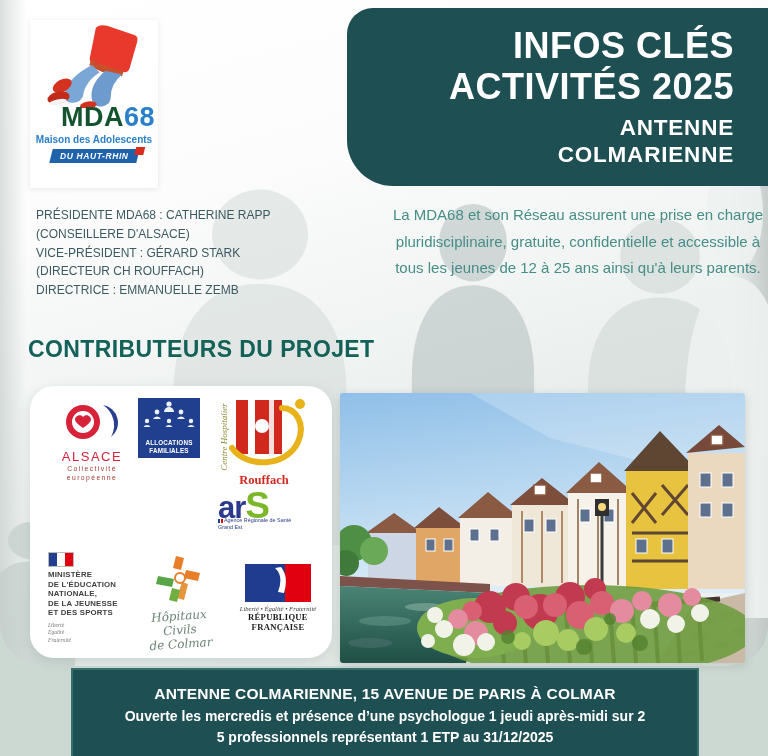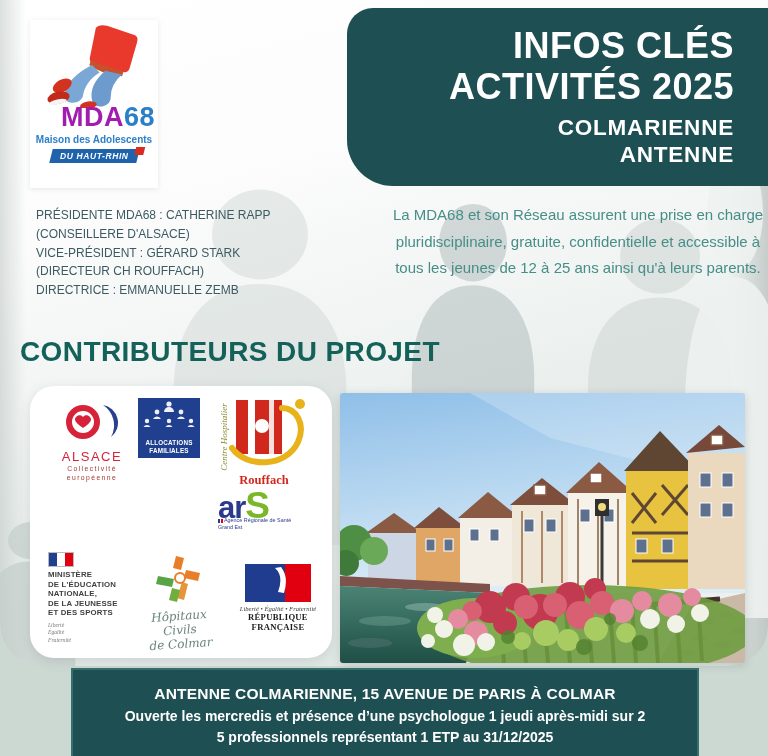--- a/index.html
+++ b/index.html
@@ -24,35 +24,35 @@
     padding-right:34px;box-sizing:border-box;color:#fff;text-align:right;}
   .title-line{display:block;font-size:36px;font-weight:800;line-height:1.12;letter-spacing:.5px;}
   .subtitle-line{display:block;font-size:22.5px;font-weight:800;line-height:1.2;letter-spacing:.8px;}
   .subtitle-wrap{margin-top:7px;}
 
   
   .mda-card{position:absolute;left:30px;top:20px;width:128px;height:168px;background:#fff;z-index:3;
     display:flex;flex-direction:column;align-items:center;box-shadow:0 1px 5px rgba(100,115,110,.15);}
   .mda-figure{width:118px;height:84px;margin-top:4px;}
   .mda-acronym{font-size:27px;font-weight:800;line-height:1;margin-top:-4px;letter-spacing:.5px;}
-  .mda-acronym .red{color:#a21caf;margin-left:28px;}
+  .mda-acronym .red{color:#14532d;margin-left:28px;}
   .mda-acronym .blue{color:#2a7fc9;}
   .mda-org{font-size:10px;color:#2a7fc9;margin-top:3px;white-space:nowrap;font-weight:bold;}
   .mda-banner{position:relative;margin-top:4px;background:#1f63ad;transform:skewX(-14deg);padding:2px 9px;}
   .mda-banner::before{content:"";position:absolute;right:-5px;top:-2px;width:9px;height:8px;background:#d92c21;}
   .mda-banner .inner{display:block;transform:skewX(14deg);font-size:8.5px;font-weight:700;font-style:italic;
     color:#fff;letter-spacing:.6px;white-space:nowrap;}
 
   
   .officials{position:absolute;left:36px;top:206px;width:264px;z-index:3;
     color:var(--slate-text,#3d5a63);font-size:12px;line-height:1.57;}
   .officials p{margin:0;}
 
-  .contributors{position:absolute;left:20px;top:336px;z-index:3;margin:0;
-    color:var(--teal-heading,#136158);font-size:28px;font-weight:800;letter-spacing:.4px;white-space:nowrap;}
+  .contributors{position:absolute;left:28px;top:336px;z-index:3;margin:0;
+    color:var(--teal-heading,#136158);font-size:23px;font-weight:800;letter-spacing:.4px;white-space:nowrap;}
 
   
   .intro{position:absolute;left:392px;top:202px;width:372px;z-index:3;margin:0;
     color:var(--teal-paragraph,#478e88);font-size:15px;line-height:1.78;text-align:center;}
 
   
   .logos-card{position:absolute;left:30px;top:386px;width:302px;height:272px;z-index:3;
     background:#fff;border-radius:24px;box-shadow:0 3px 12px rgba(90,110,105,.18);}
   .logo-tile{position:absolute;}
 
@@ -157,22 +157,22 @@
         </svg>
     </div>
   </div>
 
   <header class="header-box">
     <h1 style="margin:0;font-size:inherit;">
       <span class="title-line">INFOS CLÉS</span>
       <span class="title-line">ACTIVITÉS 2025</span>
     </h1>
     <div class="subtitle-wrap">
+      <span class="subtitle-line">ANTENNE</span>
       <span class="subtitle-line">COLMARIENNE</span>
-      <span class="subtitle-line">ANTENNE</span>
     </div>
   </header>
 
   <div class="mda-card">
     <svg class="mda-figure" viewBox="0 0 120 90">
       <path d="M62 4 Q66 0 74 2 L104 12 Q108 14 106 20 L98 48 Q96 53 90 51 L58 42 Q54 40 56 34 Z" fill="#e8392c"></path>
       <path d="M57 38 Q70 46 92 50 L90 56 Q68 54 55 44 Z" fill="#c8502c"></path>
       <path d="M58 44 Q34 56 28 74 Q26 82 34 84 Q44 86 48 78 Q50 62 66 52 Z" fill="#7ba7d7"></path>
       <path d="M72 50 Q54 66 58 82 Q60 90 70 88 Q78 86 78 78 Q78 64 90 54 Z" fill="#6d9bcd"></path>
       <ellipse cx="26" cy="66" rx="11" ry="6.5" fill="#d5311f" transform="rotate(-28 26 66)"></ellipse>

